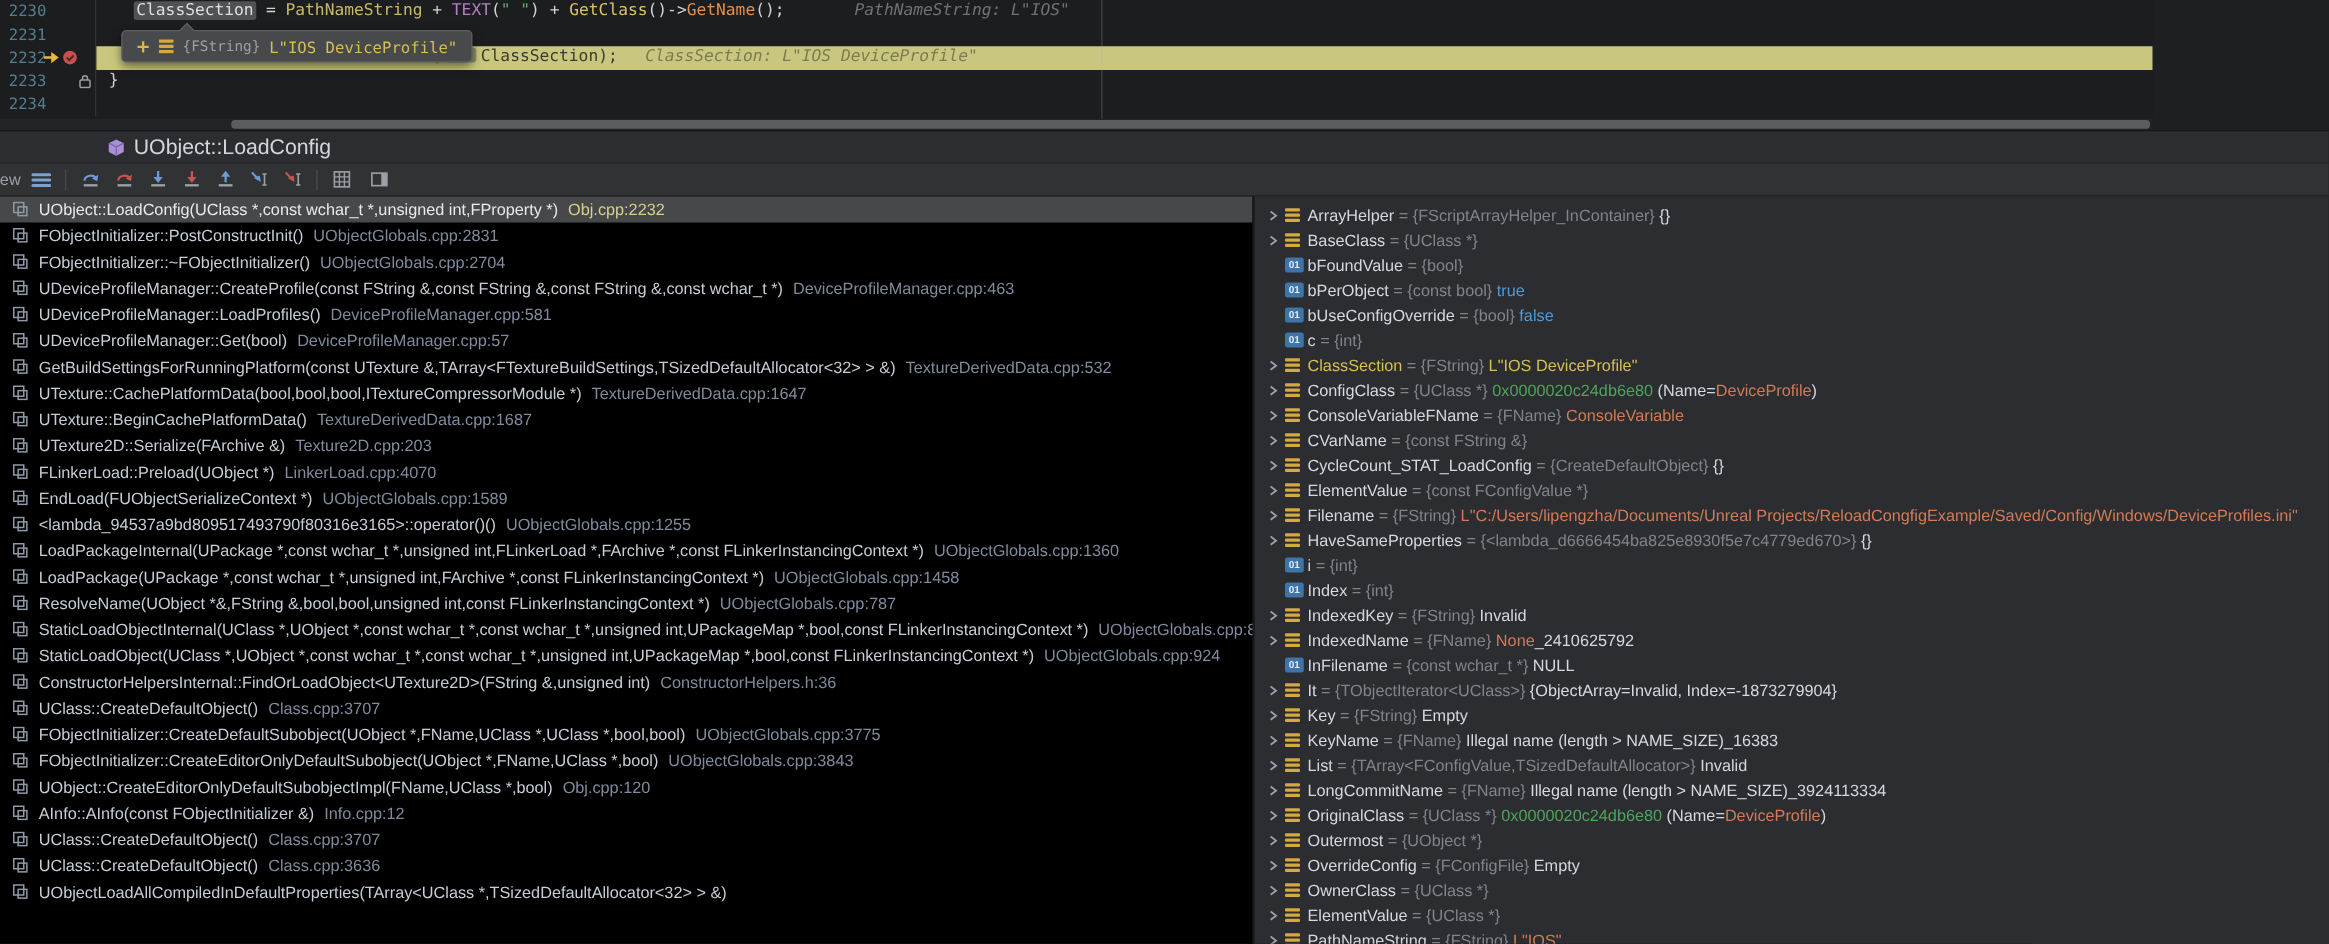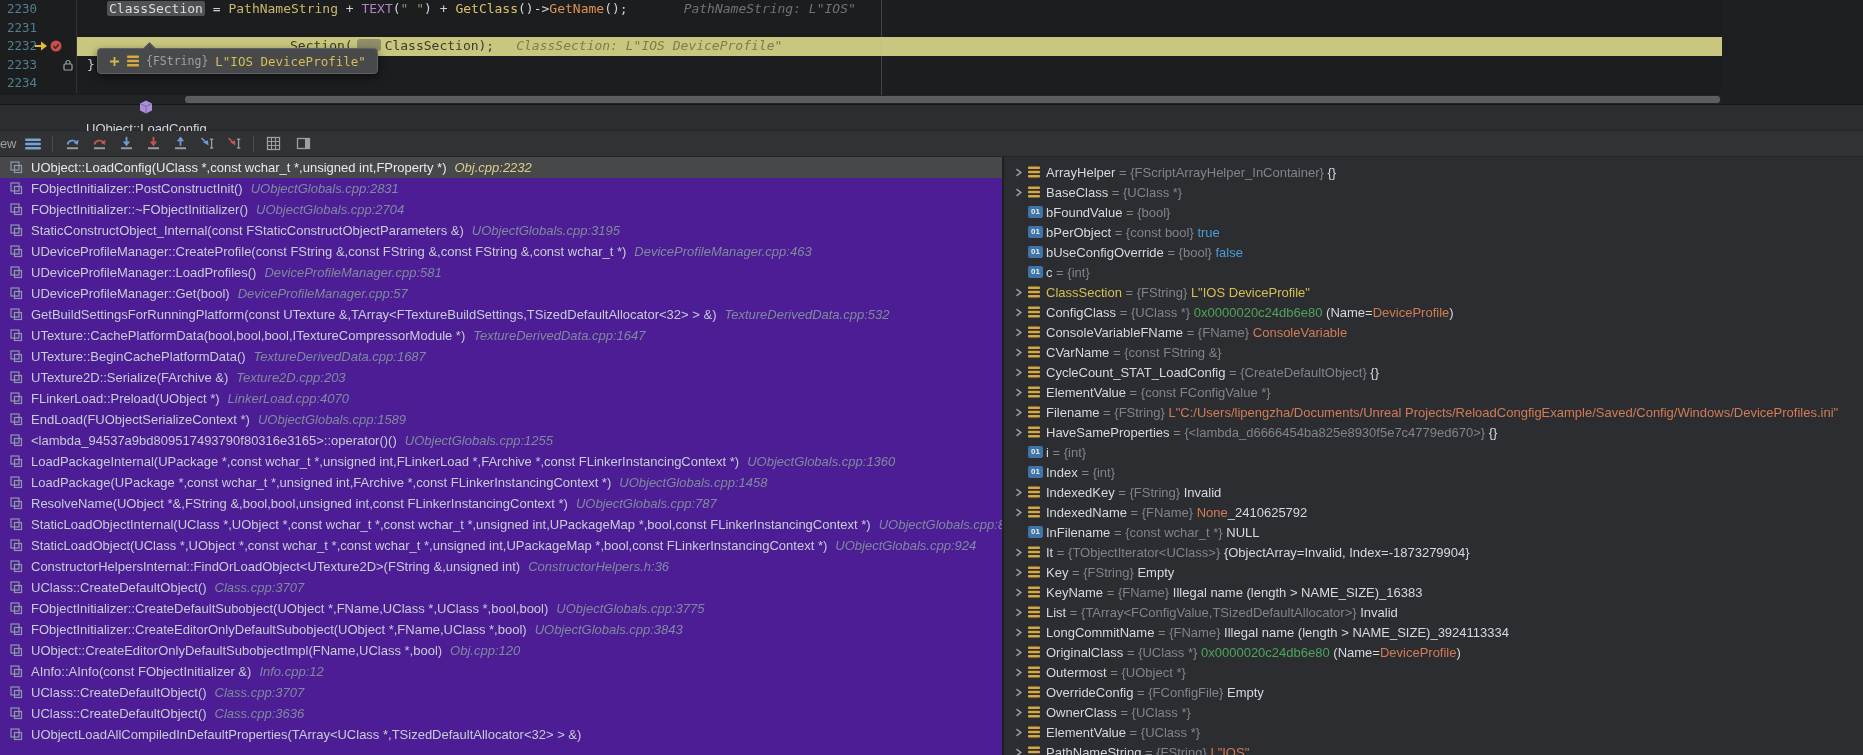--- a/index.html
+++ b/index.html
@@ -22,48 +22,48 @@
   .tk-str{color:#6aa86a} .tk-fn{color:#dcc26b} .tk-fn2{color:#e09152}
   .tk-boxed{color:#dcdee2;background:#4e5254;border-radius:2px;padding:0 2px;}
   .tk-dark{color:#3b3c2c}
   .tk-chip{display:inline-block;width:24px;height:12px;background:#8f8e69;border-radius:3px;margin:0 4px;vertical-align:-1px;}
   .code-hint{color:#6f7276;font-style:italic;margin-left:56px;}
   .row-current .code-hint{color:#7d7c4f;margin-left:22px;}
   .hscroll-track{position:absolute;left:0;top:95px;width:100%;height:9px;background:#222326;}
   .hscroll{position:absolute;left:185px;right:2px;top:1px;height:7px;background:#5b5d61;border-radius:3px;}
 
   
-  .tooltip{position:absolute;left:97px;top:48px;height:26px;z-index:10;background:#47494b;
+  .tooltip{position:absolute;left:97px;top:24px;height:26px;z-index:10;background:#47494b;
     border:1px solid #5f6265;border-radius:4px;box-shadow:0 3px 8px rgba(0,0,0,.5);
     display:flex;align-items:center;gap:7px;padding:0 11px;font-size:12.5px;
     font-family:"DejaVu Sans Mono",monospace;}
   .tooltip::before{content:"";position:absolute;left:47px;top:-5px;width:8px;height:8px;
     background:#47494b;border-left:1px solid #5f6265;border-top:1px solid #5f6265;transform:rotate(45deg);}
   .tt-type{color:#9da0a4;font-size:11.5px;} .tt-val{color:#d6bf55;}
 
   
   .crumbbar{position:absolute;left:0;top:104px;width:100%;height:27px;background:#2b2d30;
     border-top:1px solid #151617;border-bottom:1px solid #242628;display:flex;align-items:center;}
-  .crumb{display:flex;align-items:center;gap:7px;margin-left:86px;color:#d3d6da;font-size:13px;flex-direction:column;}
+  .crumb{display:flex;align-items:center;gap:7px;margin-left:86px;color:#d3d6da;font-size:17px;}
 
   
   .toolbar{position:absolute;left:0;top:131px;width:100%;height:26px;background:#303234;
     border-bottom:1px solid #222426;display:flex;align-items:center;}
   .tb-label{color:#9aa0a6;font-size:13px;margin-left:-3px;width:24px;}
   .tb-btn{width:24px;height:22px;display:flex;align-items:center;justify-content:center;border-radius:3px;}
   .tb-sep{width:1px;height:16px;background:#4a4c4e;margin:0 7px;}
   .tb-group{display:flex;align-items:center;gap:3px;}
 
   
-  .frames{position:absolute;left:0;top:157px;width:1003px;height:598px;background:#4c1d95;
+  .frames{position:absolute;left:0;top:157px;width:1003px;height:598px;background:#000000;
     overflow:hidden;border-right:1px solid #1f2023;}
   .frame-row{display:flex;align-items:center;height:21px;padding-left:10px;gap:8px;
     font-size:13px;white-space:pre;}
   .frame-row.sel{background:#46484a;}
-  .sig{color:#c6cdd6;} .loc{color:#7f8b9d;font-style:italic;}
+  .sig{color:#c6cdd6;} .loc{color:#7f8b9d;}
   .frame-row.sel .sig{color:#e7e9eb;} .frame-row.sel .loc{color:#d9d08a;}
 
   .vars{position:absolute;left:1004px;top:157px;right:0;height:598px;background:#2b2d30;
     overflow:hidden;padding-top:5px;}
   .var-row{display:flex;align-items:center;height:20px;padding-left:10px;white-space:pre;font-size:13px;}
   .chev{width:14px;flex:0 0 14px;display:flex;align-items:center;}
   .vicon{width:18px;flex:0 0 18px;display:flex;align-items:flex-end;}
   .prim{display:inline-block;width:15px;height:12px;background:#3f74a8;color:#e8edf2;
     font-size:8px;font-weight:bold;text-align:center;line-height:12px;border-radius:2px;}
   .vname{color:#d5d9de;text-align:center;} .vname.n-yel{color:#d6bf55;}
@@ -223,24 +223,20 @@
           <rect x="1" y="1" width="8" height="8" fill="none" stroke="#8f9aa8" stroke-width="1.2"></rect>
           <rect x="4.5" y="4.5" width="7" height="7" fill="none" stroke="#8f9aa8" stroke-width="1.2"></rect>
         </svg></span><span class="sig">FObjectInitializer::PostConstructInit()</span><span class="loc">UObjectGlobals.cpp:2831</span></div>
     <div class="frame-row"><span><svg width="13" height="13">
           <rect x="1" y="1" width="8" height="8" fill="none" stroke="#8f9aa8" stroke-width="1.2"></rect>
           <rect x="4.5" y="4.5" width="7" height="7" fill="none" stroke="#8f9aa8" stroke-width="1.2"></rect>
         </svg></span><span class="sig">FObjectInitializer::~FObjectInitializer()</span><span class="loc">UObjectGlobals.cpp:2704</span></div>
     <div class="frame-row"><span><svg width="13" height="13">
           <rect x="1" y="1" width="8" height="8" fill="none" stroke="#8f9aa8" stroke-width="1.2"></rect>
           <rect x="4.5" y="4.5" width="7" height="7" fill="none" stroke="#8f9aa8" stroke-width="1.2"></rect>
-        </svg></span><span class="sig">StaticConstructObject_Internal(const FStaticConstructObjectParameters &amp;)</span><span class="loc">UObjectGlobals.cpp:3195</span></div>
-    <div class="frame-row"><span><svg width="13" height="13">
-          <rect x="1" y="1" width="8" height="8" fill="none" stroke="#8f9aa8" stroke-width="1.2"></rect>
-          <rect x="4.5" y="4.5" width="7" height="7" fill="none" stroke="#8f9aa8" stroke-width="1.2"></rect>
         </svg></span><span class="sig">UDeviceProfileManager::CreateProfile(const FString &amp;,const FString &amp;,const FString &amp;,const wchar_t *)</span><span class="loc">DeviceProfileManager.cpp:463</span></div>
     <div class="frame-row"><span><svg width="13" height="13">
           <rect x="1" y="1" width="8" height="8" fill="none" stroke="#8f9aa8" stroke-width="1.2"></rect>
           <rect x="4.5" y="4.5" width="7" height="7" fill="none" stroke="#8f9aa8" stroke-width="1.2"></rect>
         </svg></span><span class="sig">UDeviceProfileManager::LoadProfiles()</span><span class="loc">DeviceProfileManager.cpp:581</span></div>
     <div class="frame-row"><span><svg width="13" height="13">
           <rect x="1" y="1" width="8" height="8" fill="none" stroke="#8f9aa8" stroke-width="1.2"></rect>
           <rect x="4.5" y="4.5" width="7" height="7" fill="none" stroke="#8f9aa8" stroke-width="1.2"></rect>
         </svg></span><span class="sig">UDeviceProfileManager::Get(bool)</span><span class="loc">DeviceProfileManager.cpp:57</span></div>
     <div class="frame-row"><span><svg width="13" height="13">

